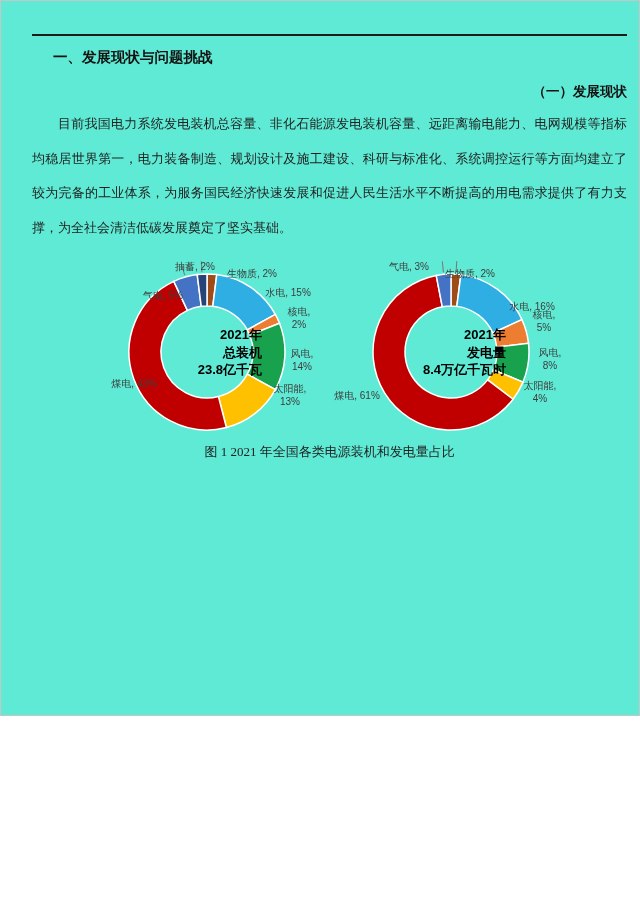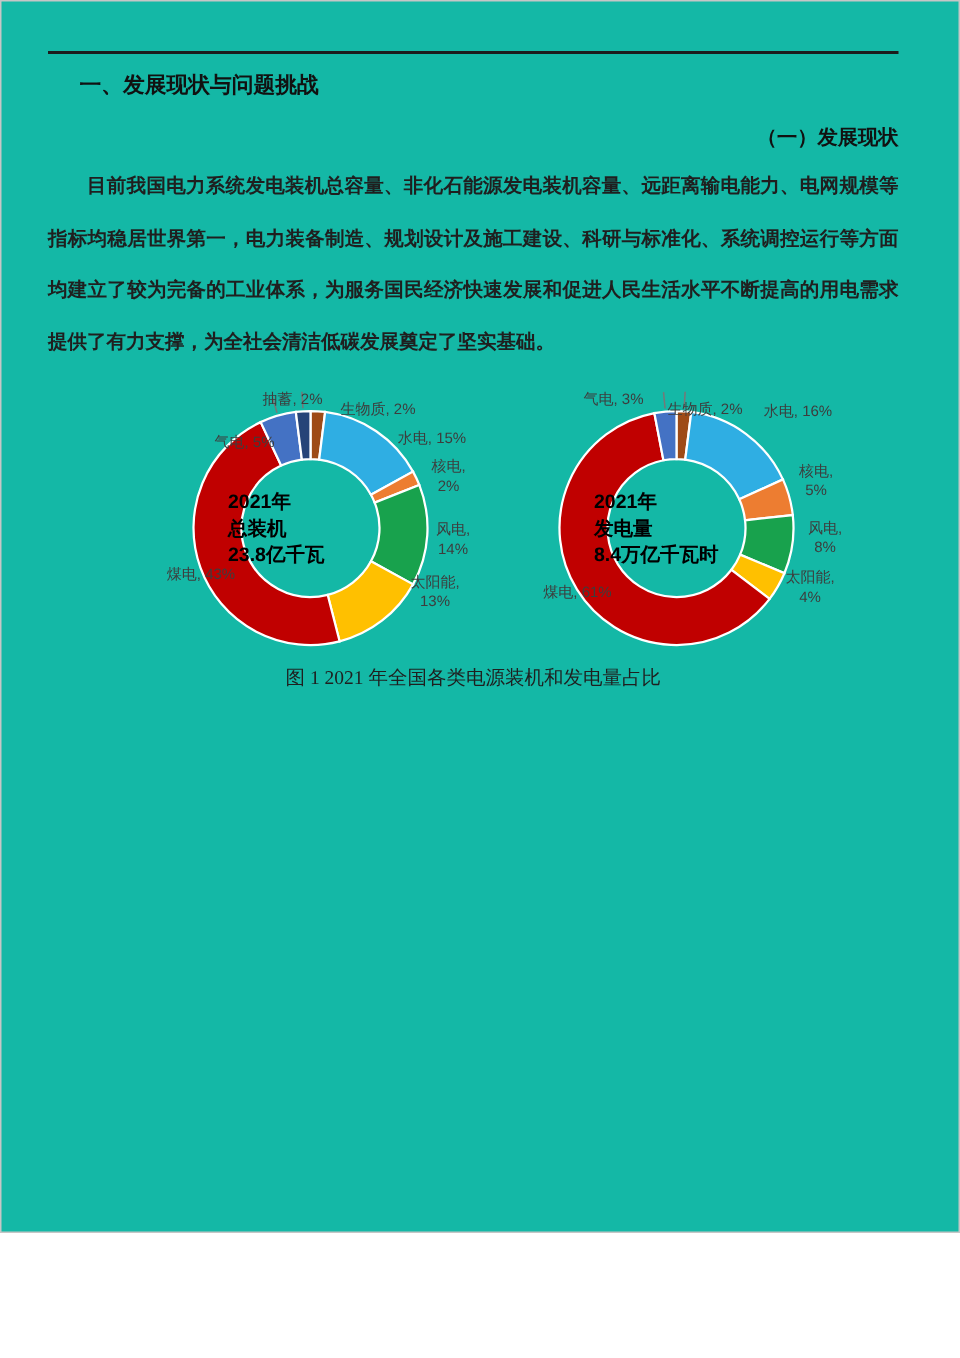--- a/index.html
+++ b/index.html
@@ -1,30 +1,30 @@
 <!DOCTYPE html>
 <html lang="zh"><head>
 <meta charset="utf-8">
 <style>
   html,body{margin:0;padding:0;background:#ffffff;}
   body{width:640px;height:905px;overflow:hidden;font-family:"Liberation Serif","DejaVu Serif",serif;}
-  .page{position:relative;width:640px;height:822px;box-sizing:border-box;border:1px solid #c6c6c6;background:#14b8a6;padding:0 40px 0 31px;color:#1f1f1f;}
+  .page{position:relative;width:640px;height:716px;box-sizing:border-box;border:1px solid #c6c6c6;background:#5eead4;padding:0 12px 0 31px;color:#1f1f1f;}
   .top-rule{margin-top:33px;border-top:2px solid #1c1c1c;height:0;}
   .h1{margin:13px 0 0 21px;font-family:"Liberation Sans","DejaVu Sans",sans-serif;font-weight:bold;font-size:14.5px;line-height:16px;color:#111;}
   .h2{margin:19px 0 0 14px;font-family:"Liberation Sans","DejaVu Sans",sans-serif;font-weight:bold;font-size:13.5px;line-height:15px;color:#111;text-align:right;}
   .body-p{margin:0;font-size:13px;line-height:34.5px;text-align:justify;text-indent:2em;color:#1f1f1f;}
-  .body-p.first{margin-top:8px;font-weight:bold;}
+  .body-p.first{margin-top:8px;}
   .lead{font-family:"Liberation Sans","DejaVu Sans",sans-serif;font-weight:bold;color:#000;}
   .figure{position:relative;height:182px;margin-top:11px;}
   .chart{position:absolute;top:0;width:260px;height:182px;}
   .chart svg{position:absolute;left:0;top:0;}
   #chart-0{left:45px;}
   #chart-1{left:289px;}
   .slice-label{position:absolute;transform:translateX(-50%);font-family:"Liberation Sans","DejaVu Sans",sans-serif;font-size:10px;line-height:13px;color:#3d3d3d;white-space:pre-line;text-align:center;}
-  .donut-center{position:absolute;left:130px;top:96px;transform:translate(-50%,-50%);width:110px;text-align:left;font-family:"Liberation Sans","DejaVu Sans",sans-serif;font-weight:bold;font-size:13px;line-height:17.5px;color:#000;white-space:pre-line;}
+  .donut-center{position:absolute;left:130px;top:96px;transform:translate(-50%,-50%);width:110px;text-align:right;font-family:"Liberation Sans","DejaVu Sans",sans-serif;font-weight:bold;font-size:13px;line-height:17.5px;color:#000;white-space:pre-line;}
   .caption{margin-top:6px;text-align:center;font-size:13px;line-height:16px;color:#1f1f1f;}
   .body-p.after-fig{margin-top:8px;}
 </style>
 </head>
 <body>
 
 <div class="page">
   <div class="top-rule"></div>
 
   <div class="h1">一、发展现状与问题挑战</div>
@@ -67,26 +67,26 @@
           <line x1="135.07391357252516" y1="16.161065882249247" x2="135.77157668874736" y2="5.183212441058515" stroke="#777" stroke-width="1"></line>
           <path d="M 139.87421137875245 18.62752459919797 A 78 78 0 0 1 200.95129563765244 63.59762898585286 L 171.84307178630786 76.89090940191322 A 46 46 0 0 0 135.82325286439246 50.37007860978341 Z" fill="#2FAEE3" stroke="#ffffff" stroke-width="1.5"></path>
           <path d="M 200.95129563765244 63.59762898585286 A 78 78 0 0 1 207.51940022797783 87.35462040772113 L 175.71656936521768 90.90144280455348 A 46 46 0 0 0 171.84307178630786 76.89090940191322 Z" fill="#ED7D31" stroke="#ffffff" stroke-width="1.5"></path>
           <path d="M 207.51940022797783 87.35462040772113 A 78 78 0 0 1 201.94363494015735 126.13491980406404 L 172.42829752881073 113.77187578188392 A 46 46 0 0 0 175.71656936521768 90.90144280455348 Z" fill="#18A24D" stroke="#ffffff" stroke-width="1.5"></path>
           <path d="M 201.94363494015735 126.13491980406404 A 78 78 0 0 1 192.0694235614049 143.237555596738 L 166.6050446644183 123.85804560833266 A 46 46 0 0 0 172.42829752881073 113.77187578188392 Z" fill="#FFC000" stroke="#ffffff" stroke-width="1.5"></path>
           <path d="M 192.0694235614049 143.237555596738 A 78 78 0 1 1 115.23840293988803 19.40956161350887 L 121.29444275942114 50.83127992591549 A 46 46 0 1 0 166.6050446644183 123.85804560833266 Z" fill="#C00000" stroke="#ffffff" stroke-width="1.5"></path>
           <path d="M 115.23840293988803 19.40956161350887 A 78 78 0 0 1 129.99999999999997 18 L 130 50 A 46 46 0 0 0 121.29444275942114 50.83127992591549 Z" fill="#4472C4" stroke="#ffffff" stroke-width="1.5"></path>
           <line x1="122.3955165356654" y1="16.36224619415323" x2="121.34990005931938" y2="5.4120550458493" stroke="#777" stroke-width="1"></line>
         </svg>
         <span class="slice-label" style="left: 149px; top: 11px;">生物质, 2%</span>
-        <span class="slice-label" style="left: 211px; top: 12px;">水电, 16%</span>
+        <span class="slice-label" style="left: 211px; top: 44px;">水电, 16%</span>
         <span class="slice-label" style="left: 223px; top: 52px;">核电, 5%</span>
         <span class="slice-label" style="left: 229px; top: 90px;">风电, 8%</span>
         <span class="slice-label" style="left: 219px; top: 123px;">太阳能,
 4%</span>
-        <span class="slice-label" style="left: 36px; top: 133px; margin-left: 28px;">煤电, 61%</span>
+        <span class="slice-label" style="left: 36px; top: 133px;">煤电, 61%</span>
         <span class="slice-label" style="left: 88px; top: 4px;">气电, 3%</span>
         <div class="donut-center">2021年
 发电量
 8.4万亿千瓦时</div>
       </div>
   </div>
 
   <div class="caption">图 1 2021 年全国各类电源装机和发电量占比</div>
 
 </div>

